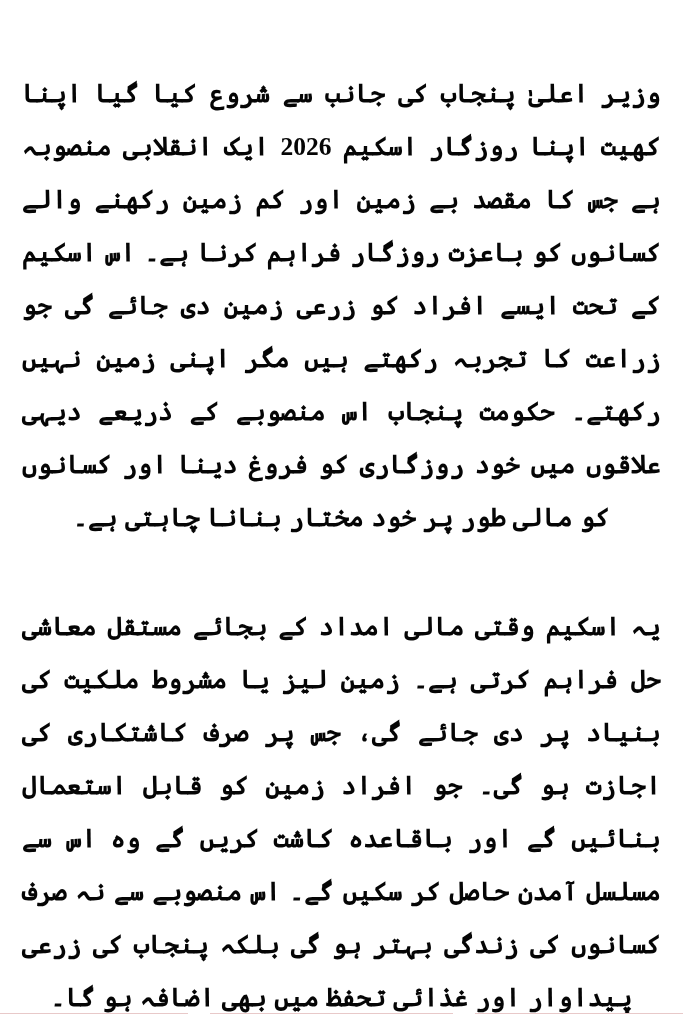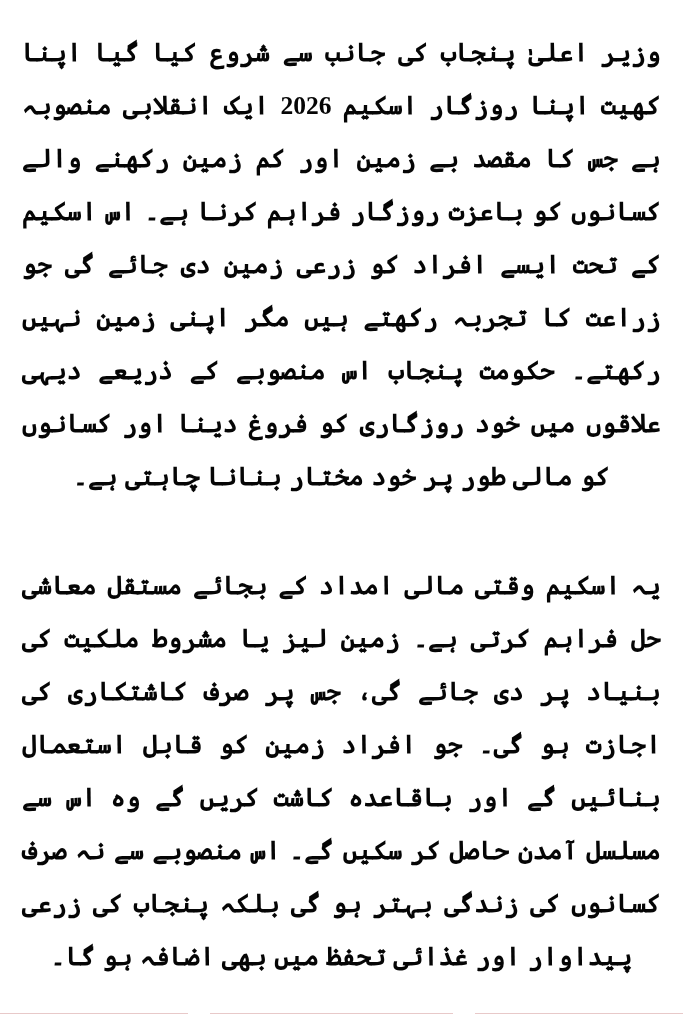--- a/index.html
+++ b/index.html
@@ -17,20 +17,21 @@
   }
 
   .page {
     position: absolute;
     inset: 0;
     background: #ffffff;
     display: flex;
     flex-direction: column;
     box-sizing: border-box;
     padding: 26px 22px 0 22px;
+    justify-content: flex-end;
   }
 
   .article-body {
     direction: rtl;
     text-align: justify;
     text-align-last: center;
     color: #000000;
   }
 
   .para {

